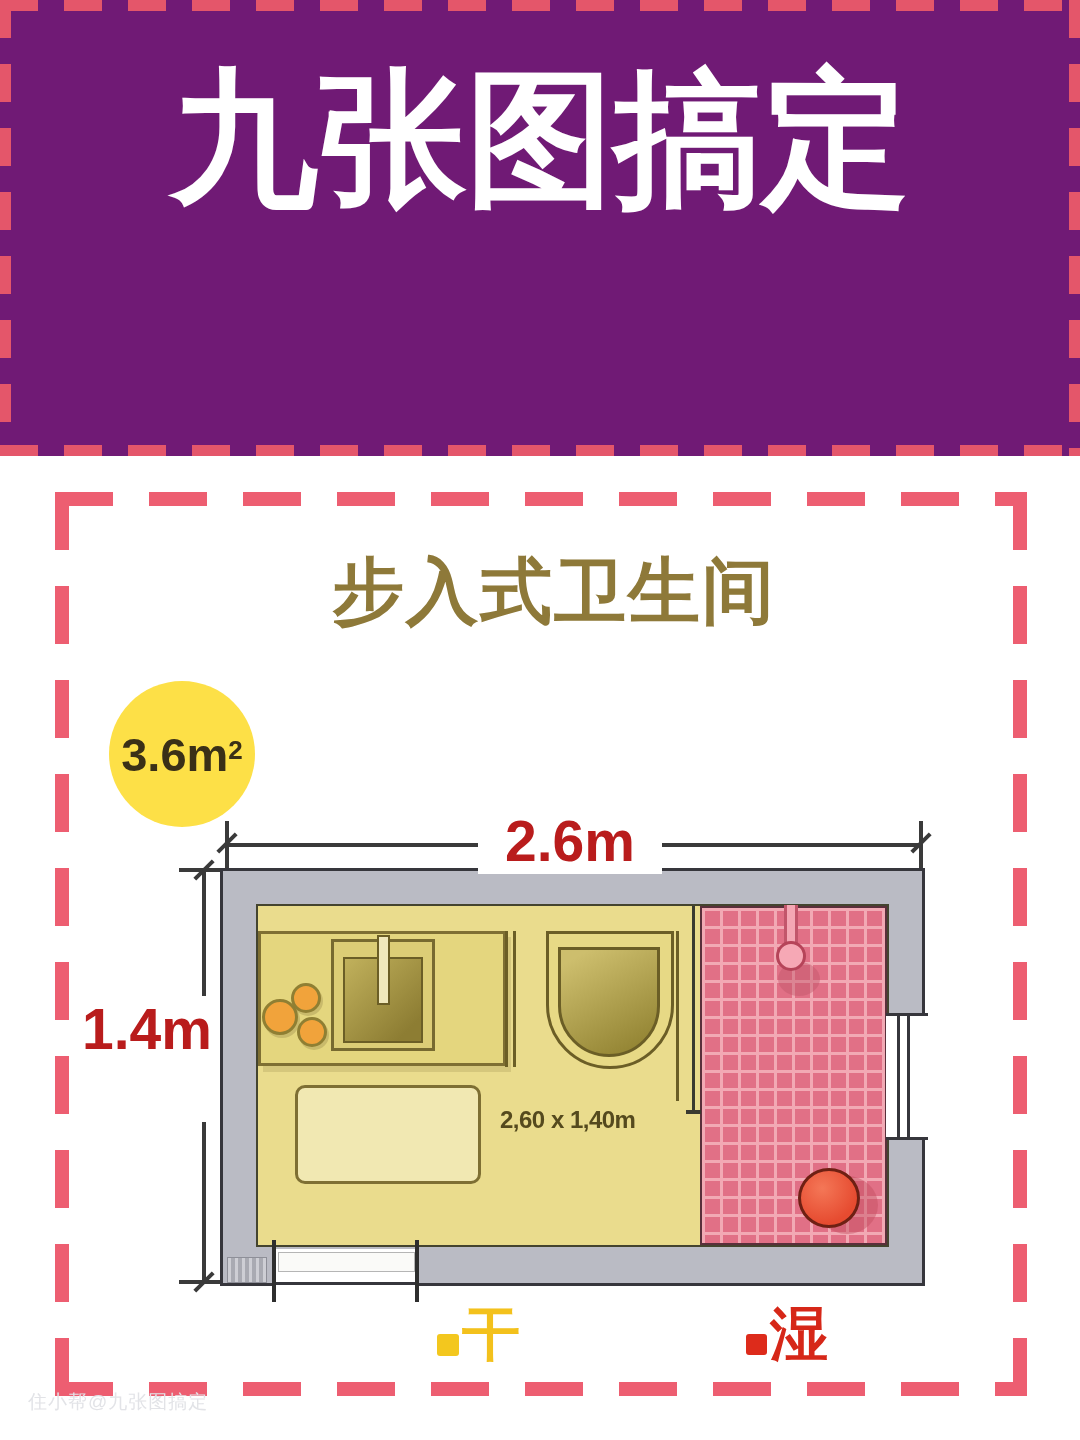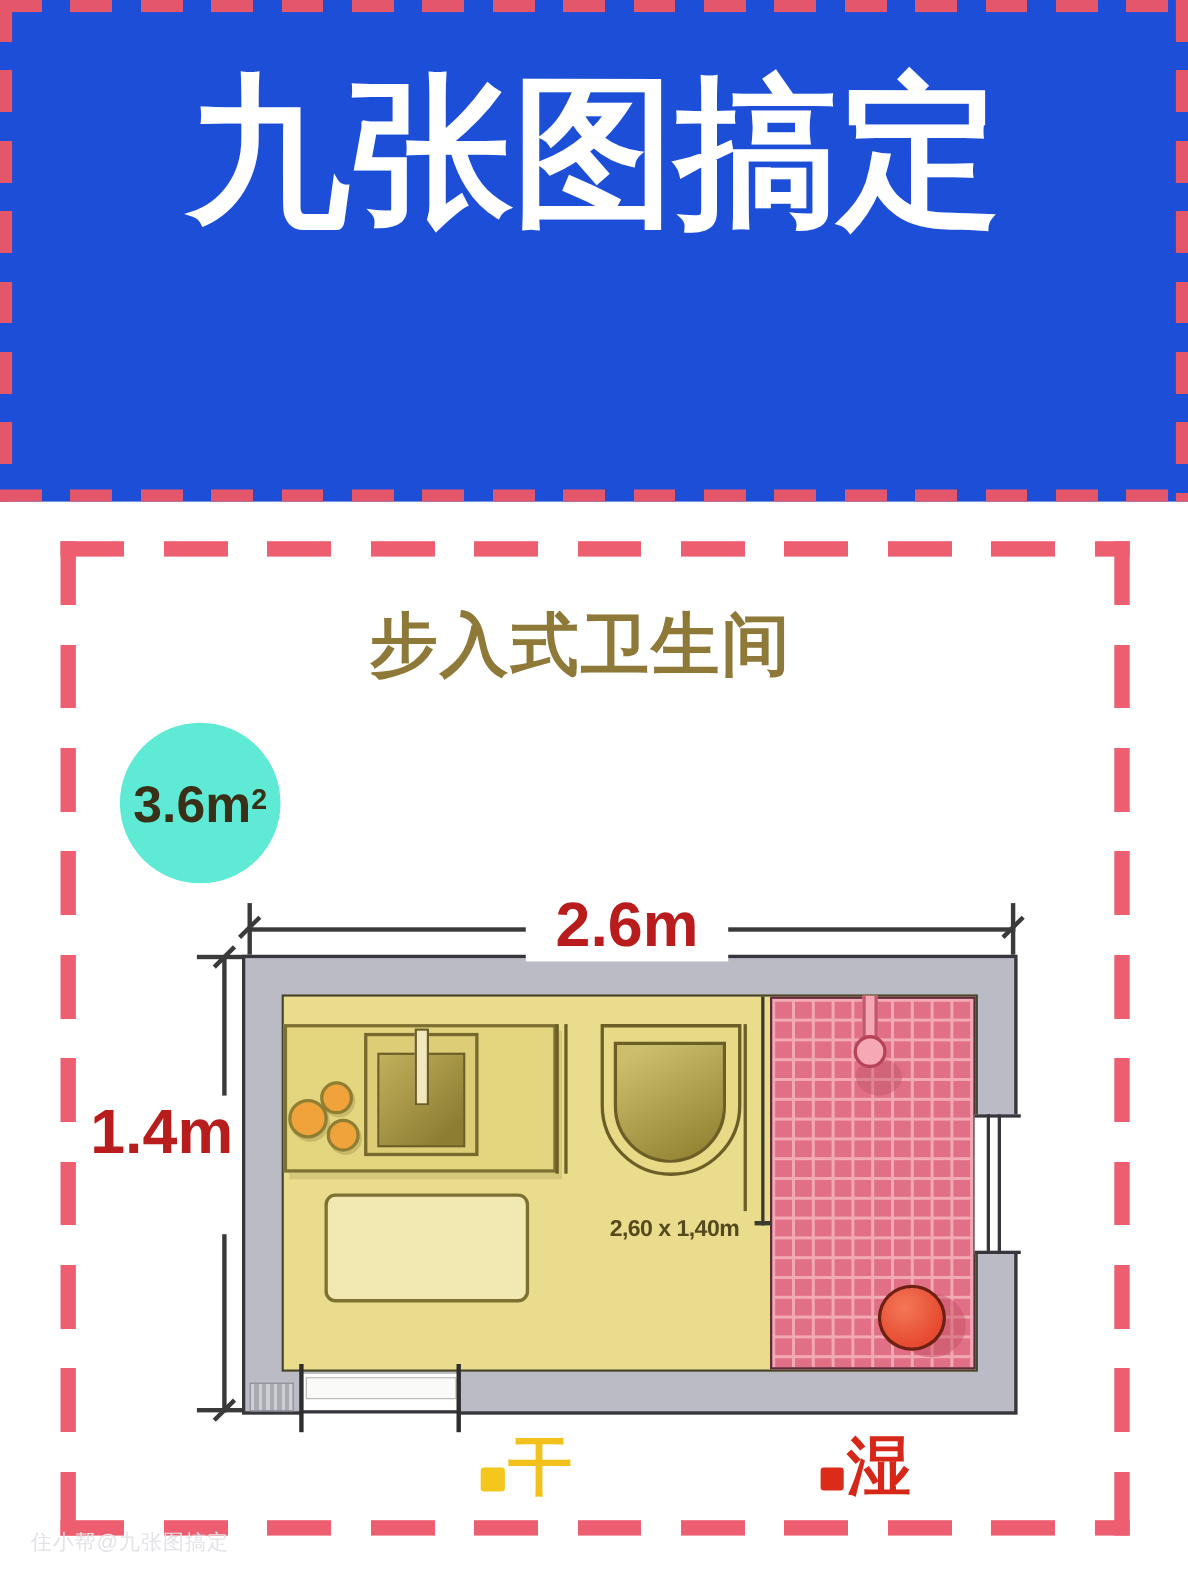--- a/index.html
+++ b/index.html
@@ -1,40 +1,40 @@
 <!DOCTYPE html>
 <html><head>
 <meta charset="utf-8">
 <style>
   html,body{margin:0;padding:0;background:#fff;}
   .stage{position:relative;width:1080px;height:1440px;background:#ffffff;overflow:hidden;
          font-family:"Liberation Sans",sans-serif;}
 
   
-  .banner{position:absolute;left:0;top:0;width:1080px;height:456px;background:#1d4ed8;}
+  .banner{position:absolute;left:0;top:0;width:1080px;height:456px;background:#701a75;}
   .banner .dash-h{position:absolute;left:0;width:1080px;height:11px;
     background:repeating-linear-gradient(90deg,#E4566A 0 38px,transparent 38px 64px);}
   .banner .dash-v{position:absolute;top:0;height:456px;width:11px;
     background:repeating-linear-gradient(180deg,#E4566A 0 38px,transparent 38px 64px);}
   .banner-l1{position:absolute;left:0;right:0;top:58px;text-align:center;
     font-size:148px;font-weight:900;color:#ffffff;letter-spacing:0;line-height:1.1;}
   .banner-l2{position:absolute;left:0;right:0;top:238px;text-align:center;
     font-size:152px;font-weight:900;color:#ffffff;letter-spacing:0;line-height:1.1;}
 
   
   .frame-h{position:absolute;left:55px;width:972px;height:14px;
     background:repeating-linear-gradient(90deg,#ED5E71 0 58px,transparent 58px 94px);}
   .frame-v{position:absolute;top:492px;height:904px;width:14px;
     background:repeating-linear-gradient(180deg,#ED5E71 0 58px,transparent 58px 94px);}
 
-  .card-title{position:absolute;left:178px;top:544px;width:700px;text-align:center;
-    font-size:62px;font-weight:900;color:#8E7939;letter-spacing:2px;}
-
-  .area-badge{position:absolute;left:109px;top:657px;width:146px;height:146px;border-radius:50%;
-    background:#5eead4;display:flex;align-items:center;justify-content:center;
+  .card-title{position:absolute;left:204px;top:544px;width:700px;text-align:center;
+    font-size:72px;font-weight:900;color:#8E7939;letter-spacing:2px;}
+
+  .area-badge{position:absolute;left:109px;top:681px;width:146px;height:146px;border-radius:50%;
+    background:#fde047;display:flex;align-items:center;justify-content:center;
     color:#3A3017;font-weight:800;font-size:47px;}
   .area-badge sup{font-size:26px;position:relative;top:-4px;}
 
   
   .dl{position:absolute;background:#3A3A3A;}
   .dim-label{position:absolute;background:#ffffff;text-align:center;
     font-size:57px;font-weight:800;color:#b91c1c;z-index:5;}
   .tick{position:absolute;width:26px;height:4px;background:#3A3A3A;transform:rotate(-45deg);}
 
   
@@ -63,22 +63,22 @@
 
   .tguide{position:absolute;background:#6B5E26;width:3px;}
   .toilet-outer{position:absolute;left:546px;top:931px;width:128px;height:138px;box-sizing:border-box;
     border:3px solid #6B5E26;border-radius:0 0 64px 64px;background:#E7D985;}
   .toilet-bowl{position:absolute;left:558px;top:947px;width:102px;height:110px;box-sizing:border-box;
     border:3px solid #6B5E26;border-radius:0 0 51px 51px;
     background:linear-gradient(150deg,#CDBE6D 10%,#938433 90%);}
 
   .rug{position:absolute;left:295px;top:1085px;width:186px;height:99px;box-sizing:border-box;
     background:#F1E8B2;border:3px solid #7E6F33;border-radius:10px;}
-  .size-label{position:absolute;left:500px;top:1106px;width:172px;text-align:right;
-    font-size:21px;font-weight:800;color:#554A1E;letter-spacing:-0.5px;}
+  .size-label{position:absolute;left:500px;top:1106px;width:172px;text-align:left;
+    font-size:24px;font-weight:800;color:#554A1E;letter-spacing:-0.5px;}
 
   .shower-stem{position:absolute;left:784px;top:905px;width:14px;height:46px;box-sizing:border-box;
     background:#F4A7B4;border-left:3px solid #C2566B;border-right:3px solid #C2566B;}
   .shower-blob{position:absolute;left:778px;top:962px;width:42px;height:34px;border-radius:50%;
     background:rgba(192,86,107,0.45);}
   .shower-head{position:absolute;left:776px;top:941px;width:30px;height:30px;border-radius:50%;
     box-sizing:border-box;background:#F6A8B5;border:3px solid #B64459;}
 
   .stool-shadow{position:absolute;left:816px;top:1176px;width:62px;height:58px;border-radius:50%;
     background:rgba(196,77,96,0.45);}

